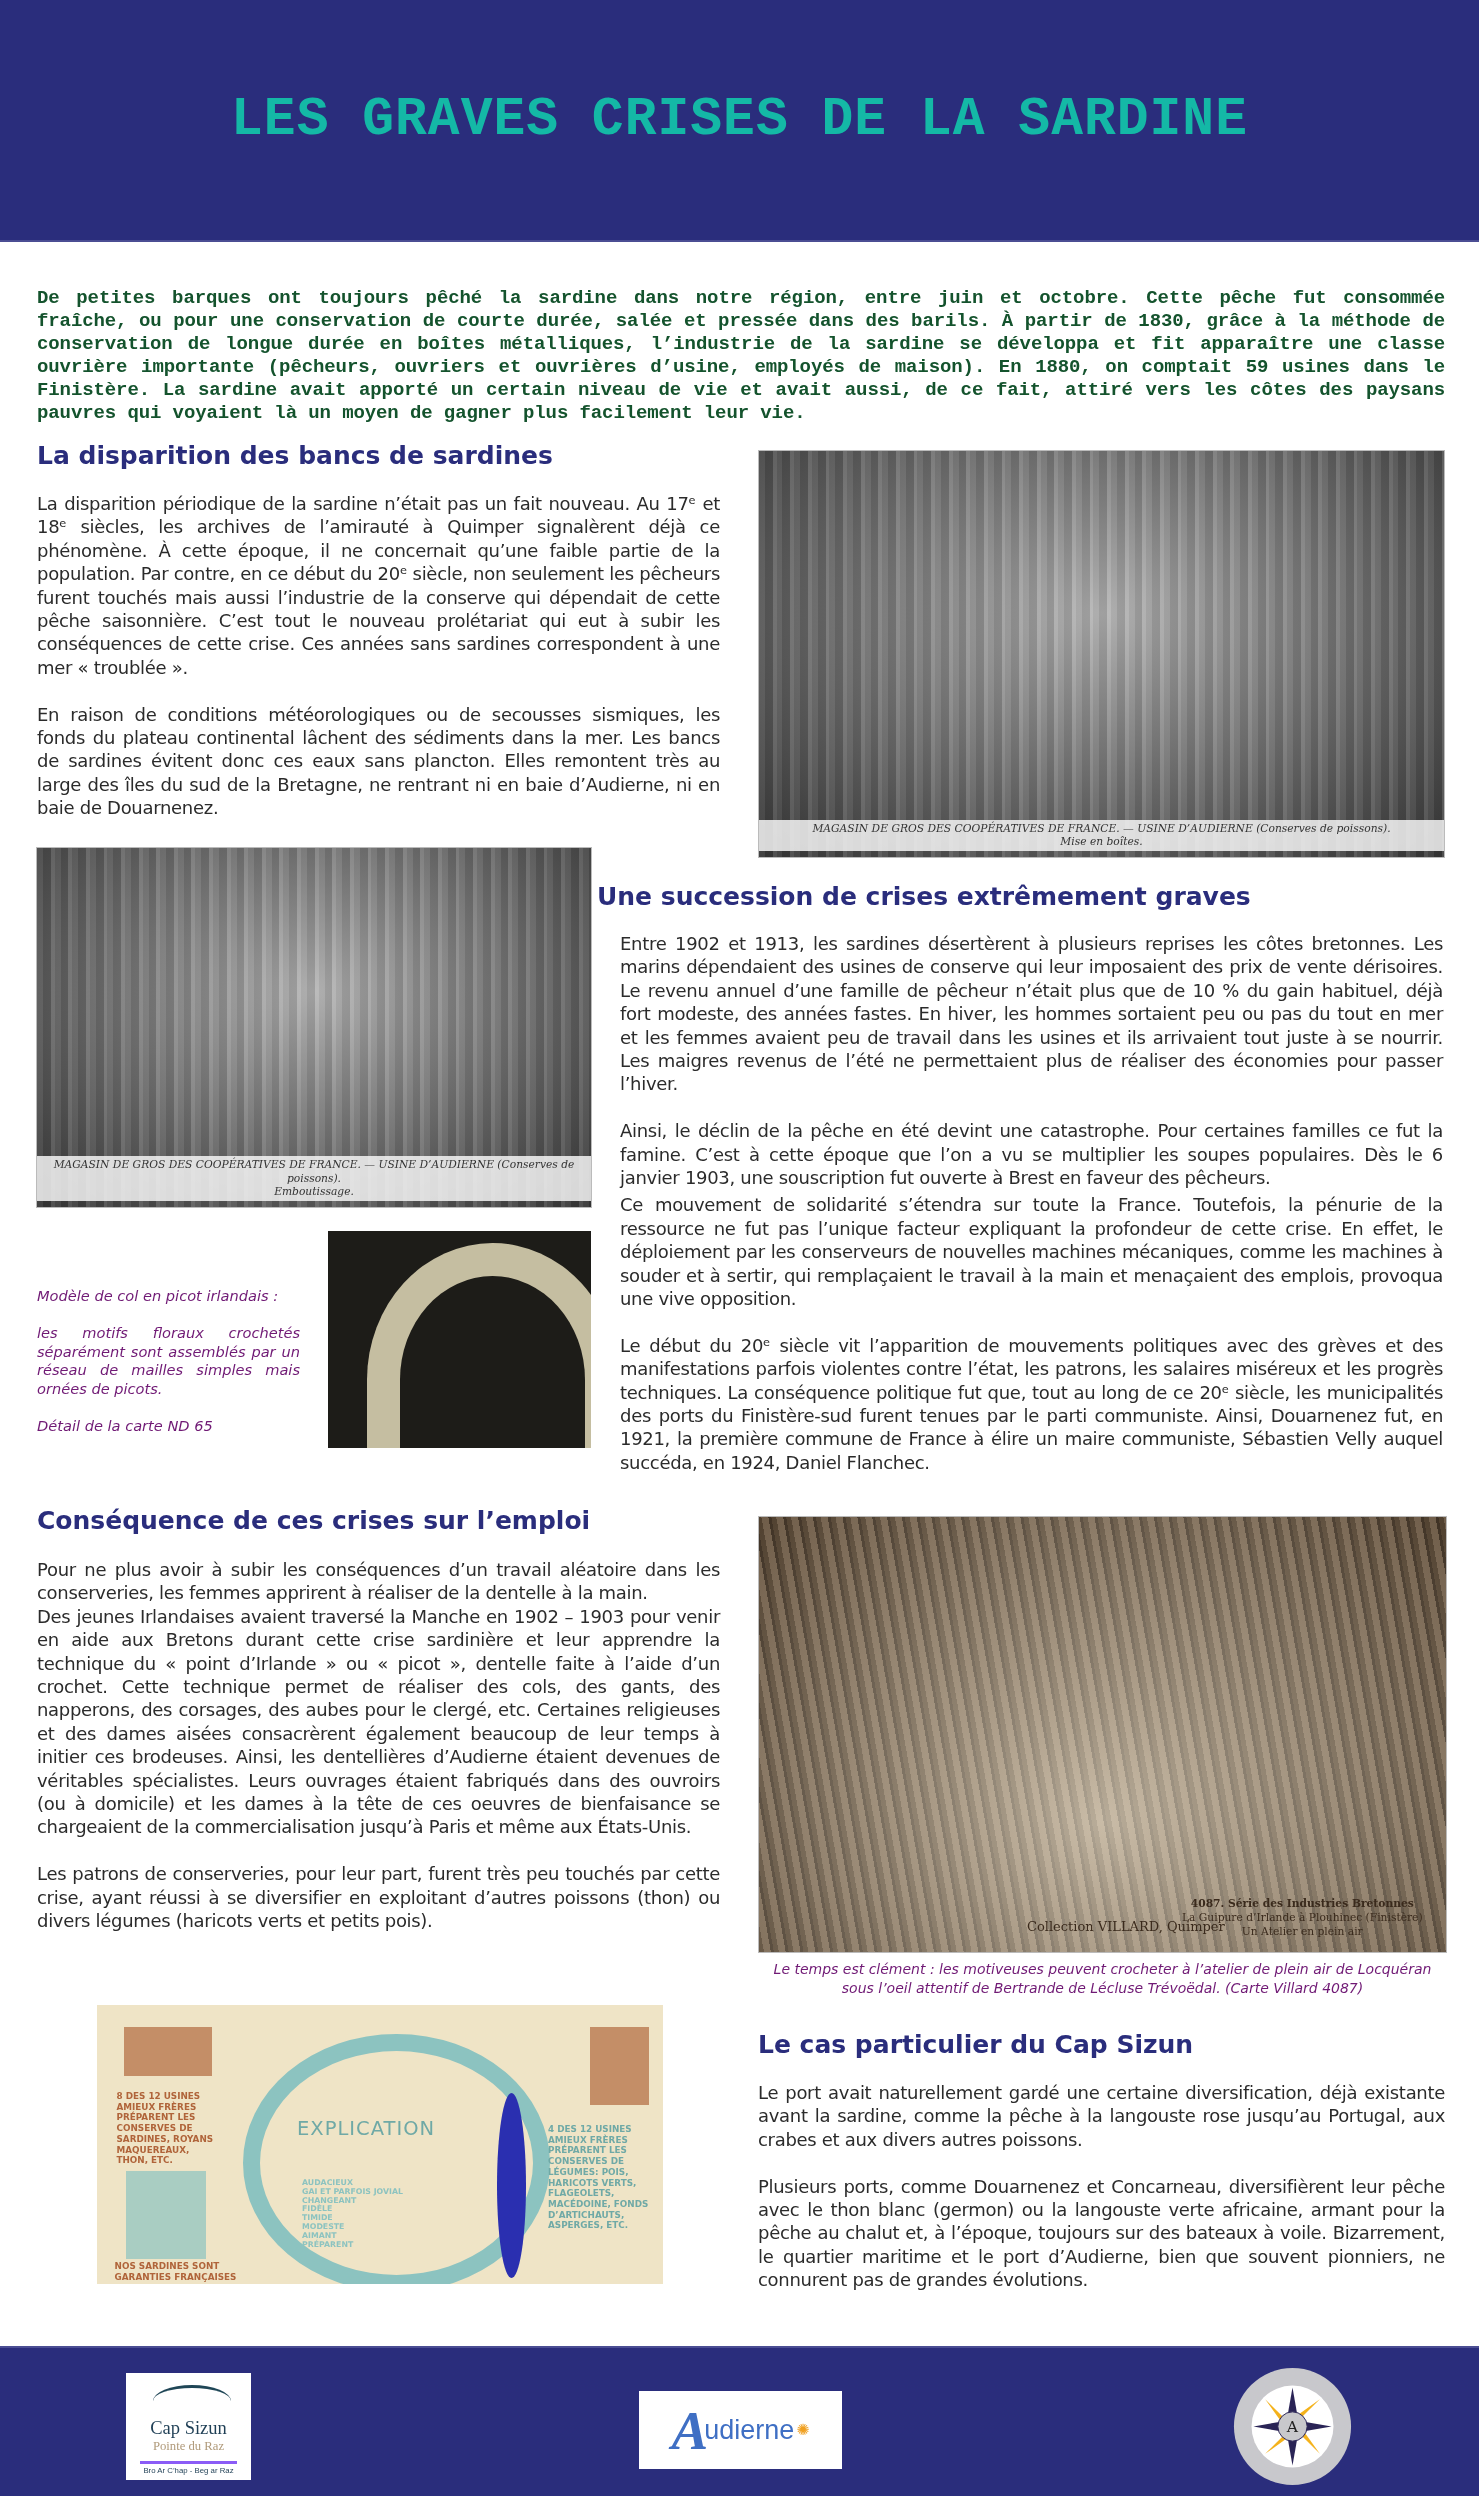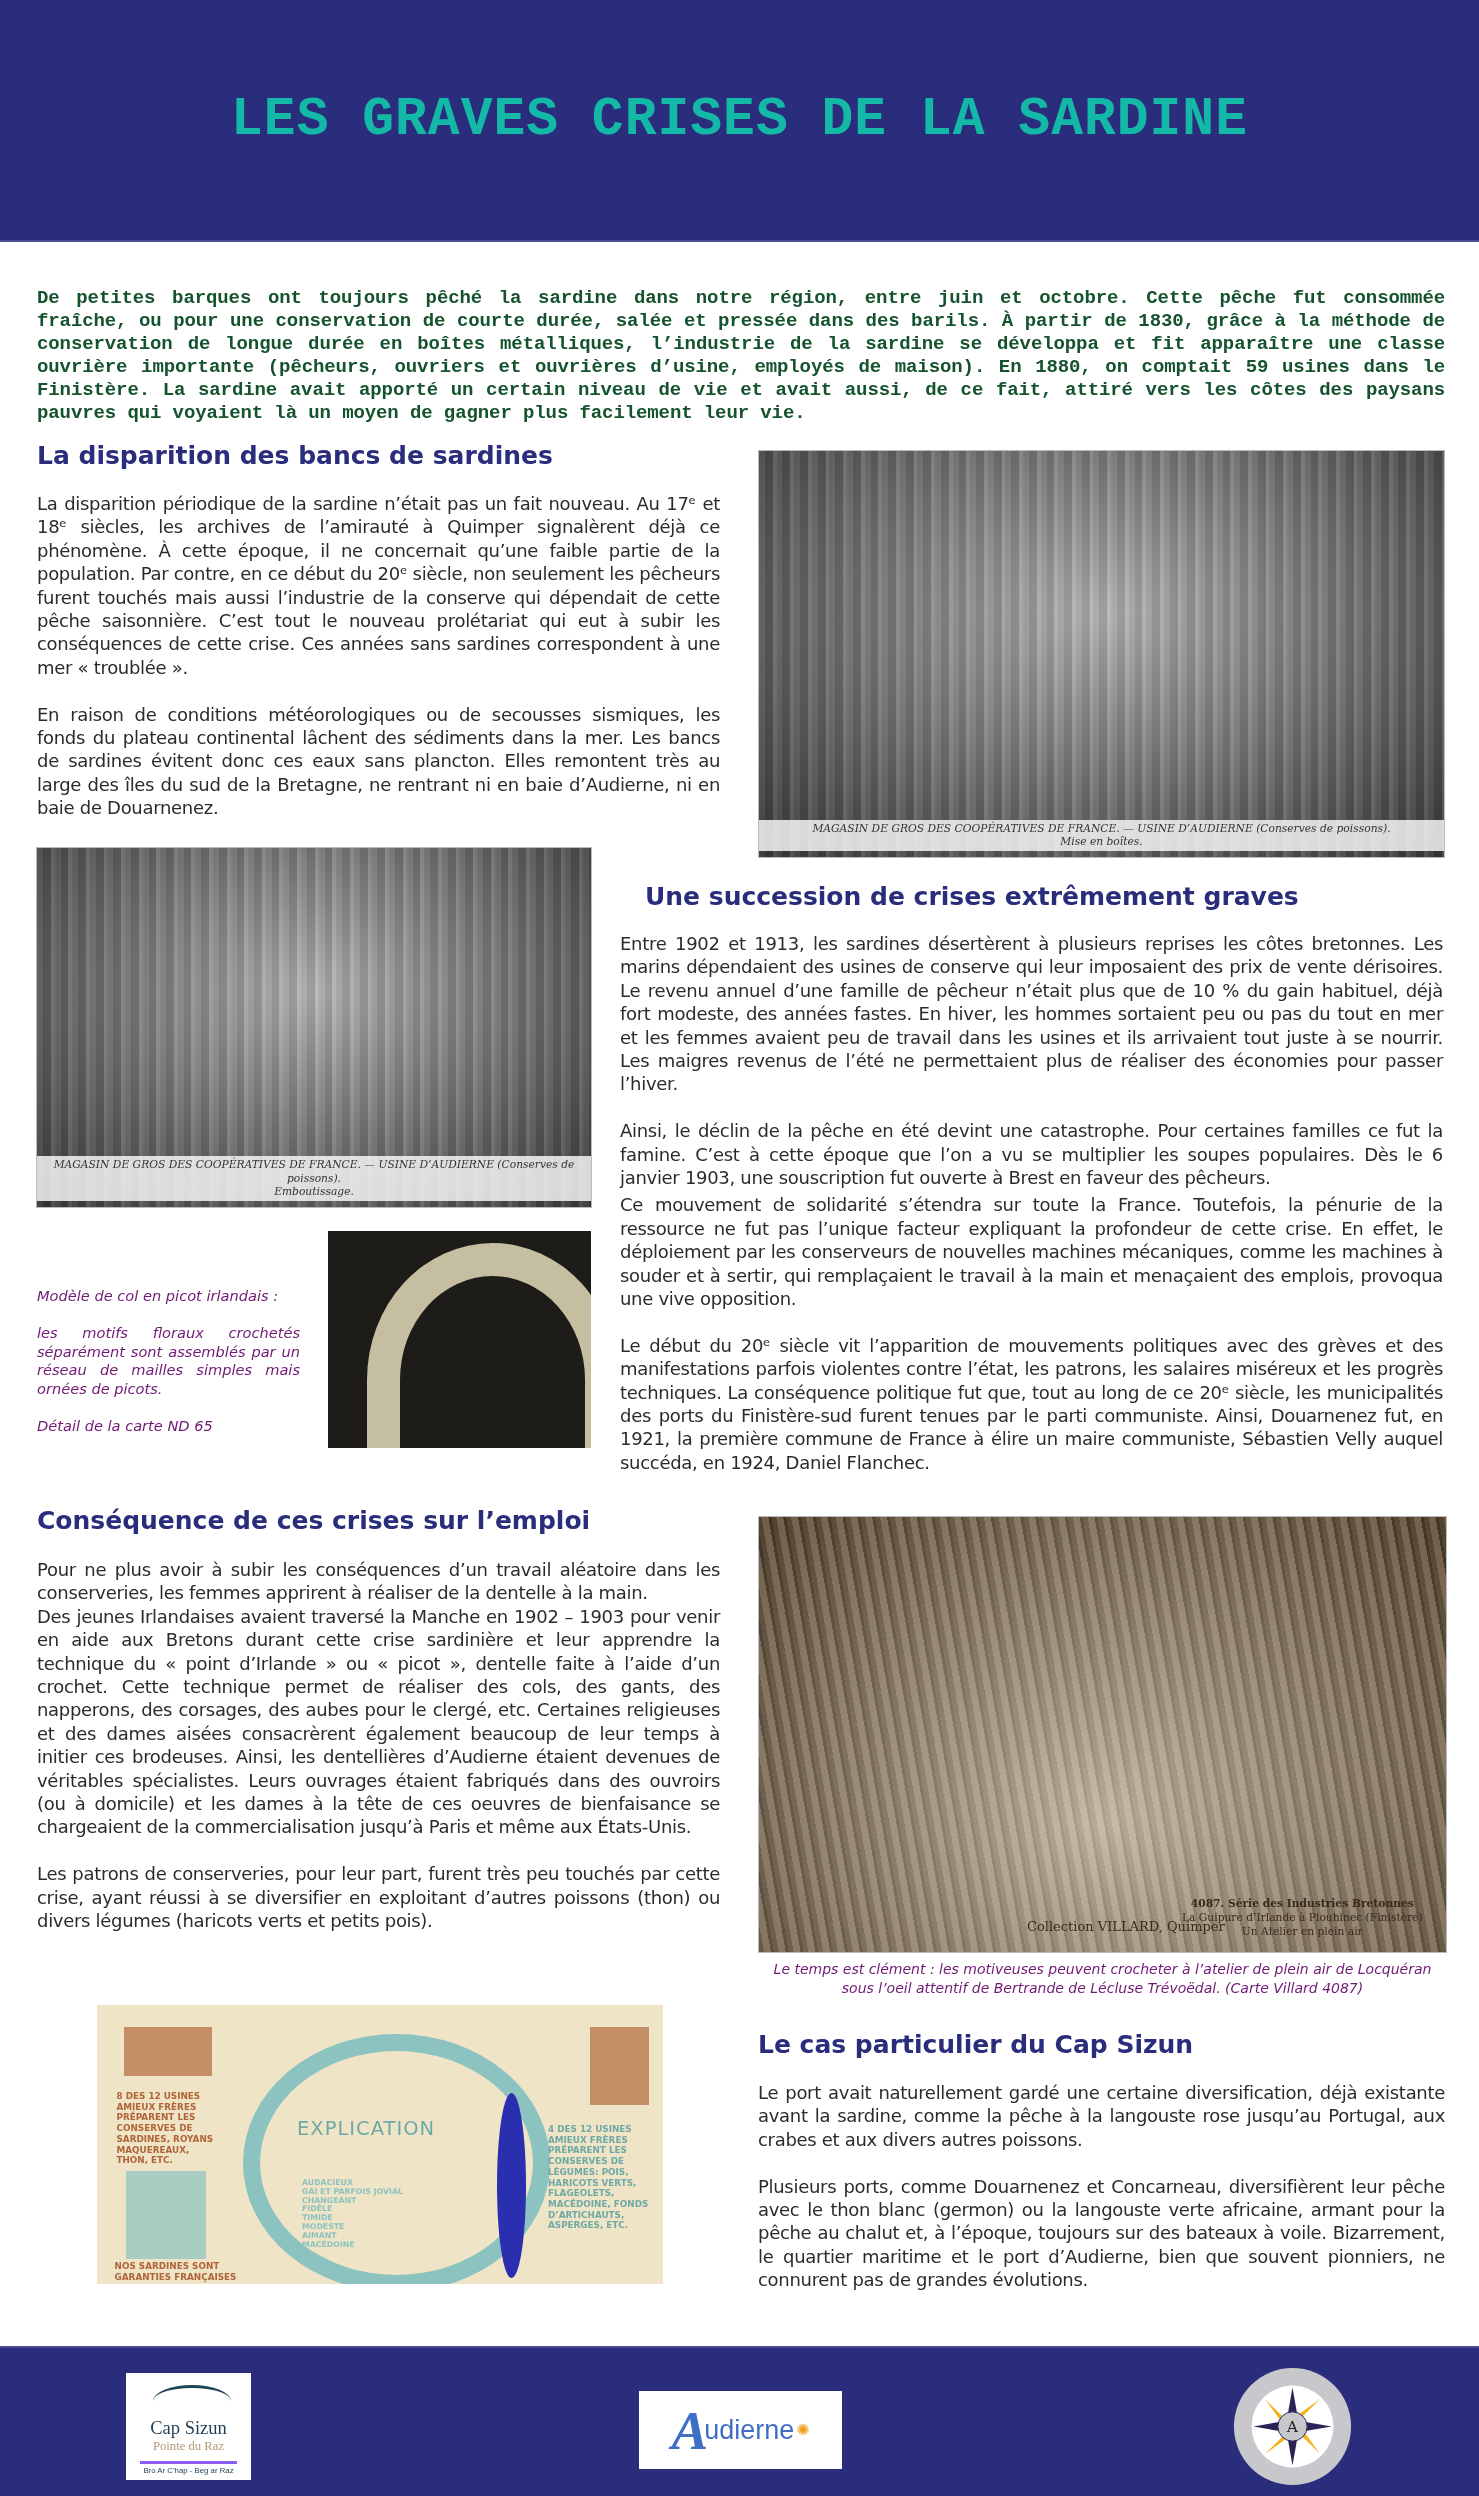--- a/index.html
+++ b/index.html
@@ -142,21 +142,21 @@
 </div>
 
 <div class="photo" style="left:36px; top:847px; width:554px; height:359px;">
   <div class="shade"></div>
   <div class="pc-caption">
     <div>MAGASIN DE GROS DES COOPÉRATIVES DE FRANCE. — USINE D’AUDIERNE (Conserves de poissons).</div>
     <div>Emboutissage.</div>
   </div>
 </div>
 
-<h2 class="h2" style="left:645px; top:882px;">Une succession de crises extrêmement graves</h2>
+<h2 class="h2" style="left:597px; top:882px;">Une succession de crises extrêmement graves</h2>
 <div class="body-text" style="left:620px; top:932px; width:823px;">
   <p>Entre 1902 et 1913, les sardines désertèrent à plusieurs reprises les côtes bretonnes. Les marins dépendaient des usines de conserve qui leur imposaient des prix de vente dérisoires. Le revenu annuel d’une famille de pêcheur n’était plus que de 10 % du gain habituel, déjà fort modeste, des années fastes. En hiver, les hommes sortaient peu ou pas du tout en mer et les femmes avaient peu de travail dans les usines et ils arrivaient tout juste à se nourrir. Les maigres revenus de l’été ne permettaient plus de réaliser des économies pour passer l’hiver.</p>
   <p class="tight">Ainsi, le déclin de la pêche en été devint une catastrophe. Pour certaines familles ce fut la famine. C’est à cette époque que l’on a vu se multiplier les soupes populaires. Dès le 6 janvier 1903, une souscription fut ouverte à Brest en faveur des pêcheurs.</p>
   <p>Ce mouvement de solidarité s’étendra sur toute la France. Toutefois, la pénurie de la ressource ne fut pas l’unique facteur expliquant la profondeur de cette crise. En effet, le déploiement par les conserveurs de nouvelles machines mécaniques, comme les machines à souder et à sertir, qui remplaçaient le travail à la main et menaçaient des emplois, provoqua une vive opposition.</p>
   <p>Le début du 20ᵉ siècle vit l’apparition de mouvements politiques avec des grèves et des manifestations parfois violentes contre l’état, les patrons, les salaires miséreux et les progrès techniques. La conséquence politique fut que, tout au long de ce 20ᵉ siècle, les municipalités des ports du Finistère-sud furent tenues par le parti communiste. Ainsi, Douarnenez fut, en 1921, la première commune de France à élire un maire communiste, Sébastien Velly auquel succéda, en 1924, Daniel Flanchec.</p>
 </div>
 
 <div class="caption" style="left:37px; top:1287px; width:263px; text-align:justify;">
   <div>Modèle de col en picot irlandais :</div>
   <div style="height:18.5px"></div>
@@ -208,21 +208,21 @@
     <div>PRÉPARENT LES CONSERVES DE LÉGUMES: POIS, HARICOTS VERTS, FLAGEOLETS, MACÉDOINE, FONDS D’ARTICHAUTS, ASPERGES, ETC.</div>
   </div>
   <div class="adtext" style="left:205px; top:174px; width:137px; color:#8cc3c0; font-size:7.8px; line-height:8.8px;">
     <div>AUDACIEUX</div>
     <div>GAI ET PARFOIS JOVIAL</div>
     <div>CHANGEANT</div>
     <div>FIDÈLE</div>
     <div>TIMIDE</div>
     <div>MODESTE</div>
     <div>AIMANT</div>
-    <div>MACÉDOINE</div>
+    <div>PRÉPARENT</div>
   </div>
   <div class="adtext" style="left:17.6px; top:256px; width:156px;">NOS SARDINES SONT GARANTIES FRANÇAISES</div>
 </div>
 
 <footer class="footer">
   <div class="logo-cap">
     <div class="swoosh"></div>
     <div class="name">Cap Sizun</div>
     <div class="sub">Pointe du Raz</div>
     <div class="breton">Bro Ar C’hap - Beg ar Raz</div>

